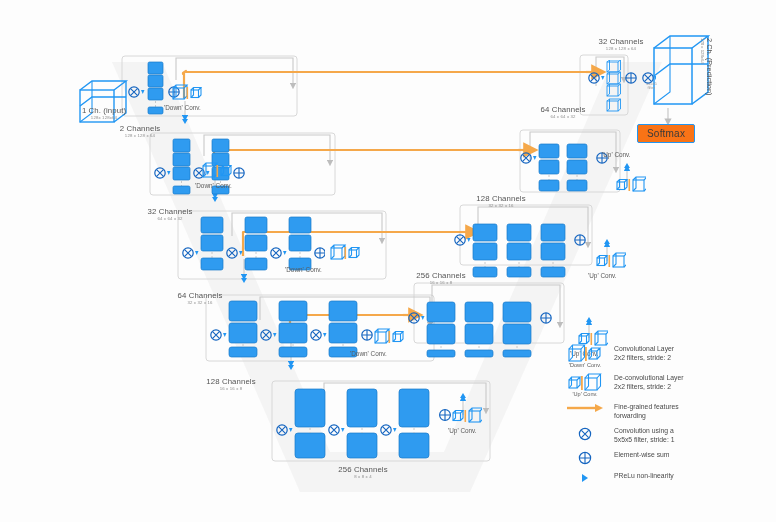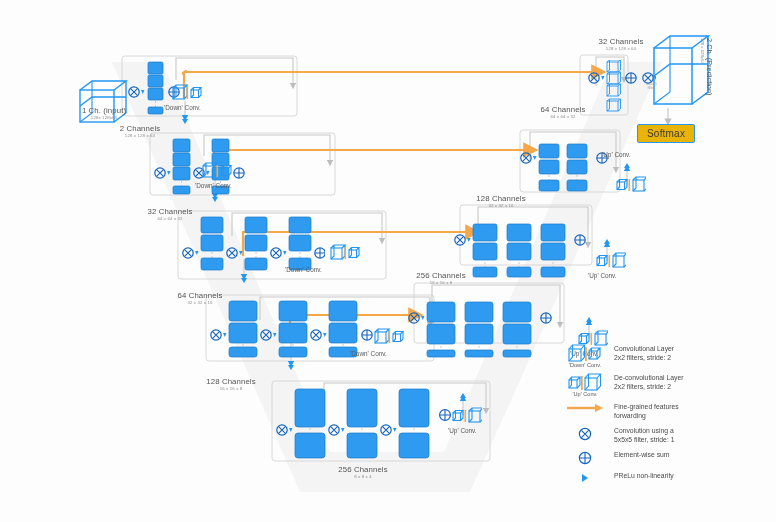--- a/index.html
+++ b/index.html
@@ -30,21 +30,21 @@
   .conv-lbl{
     position:absolute;
     font-size:6.4px;
     color:#5a5a5a;
     white-space:nowrap;
   }
   .softmax{
     position:absolute;
     border:1.6px solid #2196f3;
     border-radius:2px;
-    background:#eab308;
+    background:#f97316;
     color:#3a3a3a;
     font-size:10px;
     padding:3px 9px;
     text-align:center;
     letter-spacing:.2px;
   }
   .vert-lbl{
     position:absolute;
     font-size:7.4px;
     color:#555;

